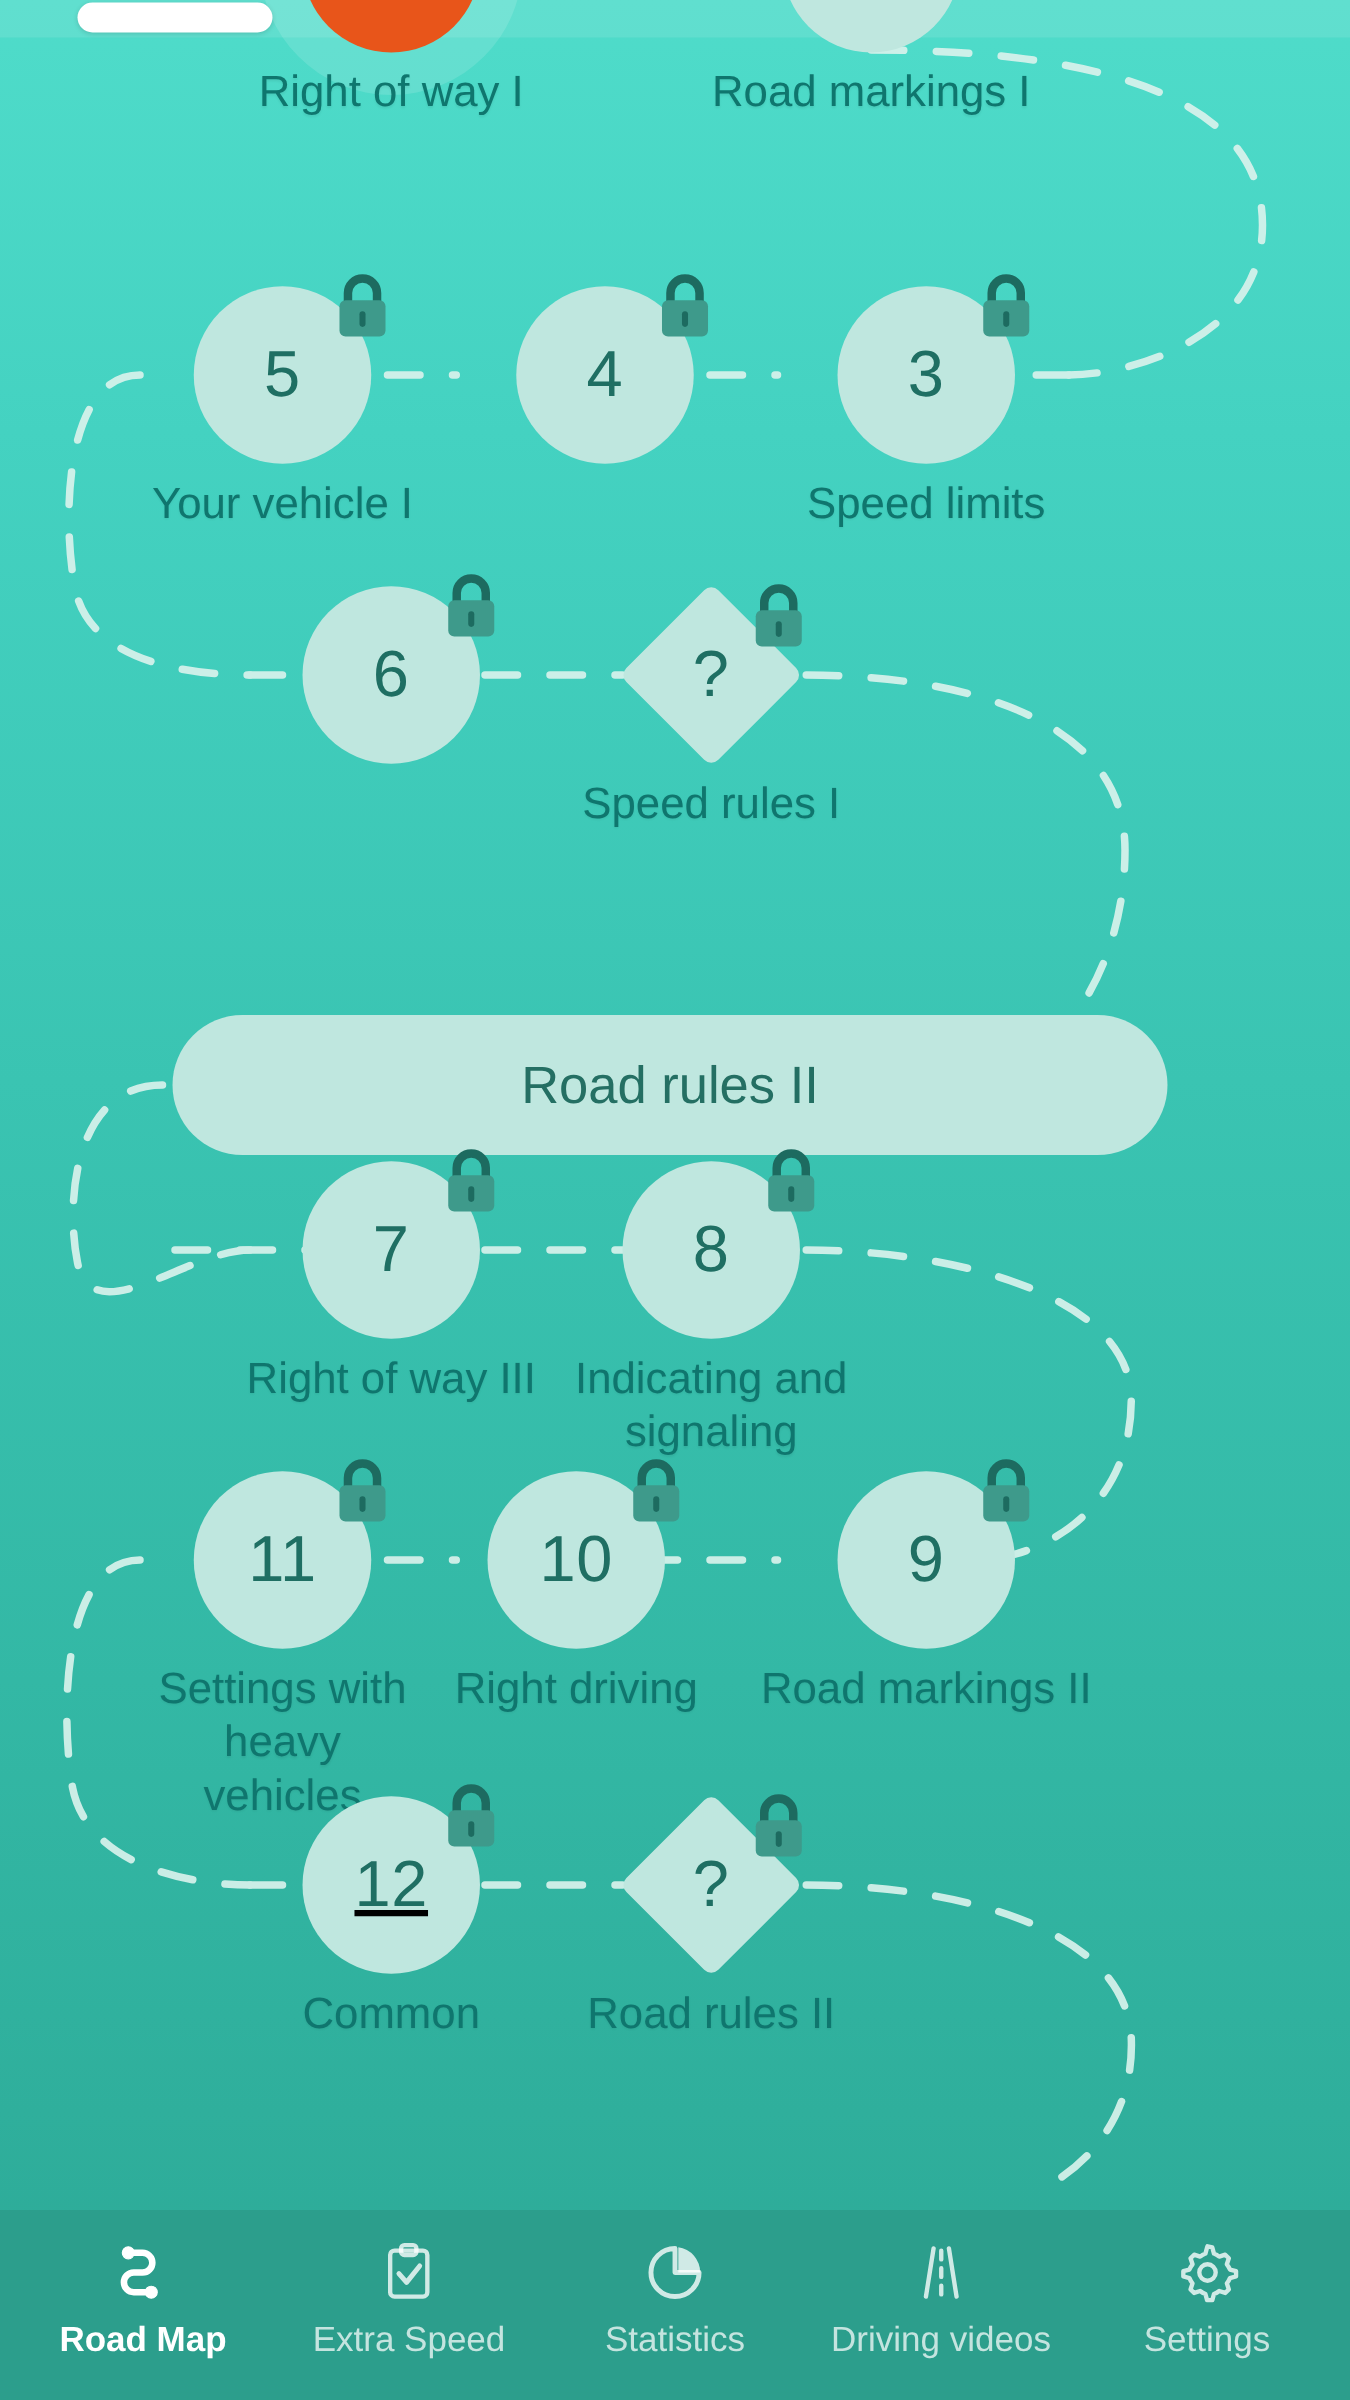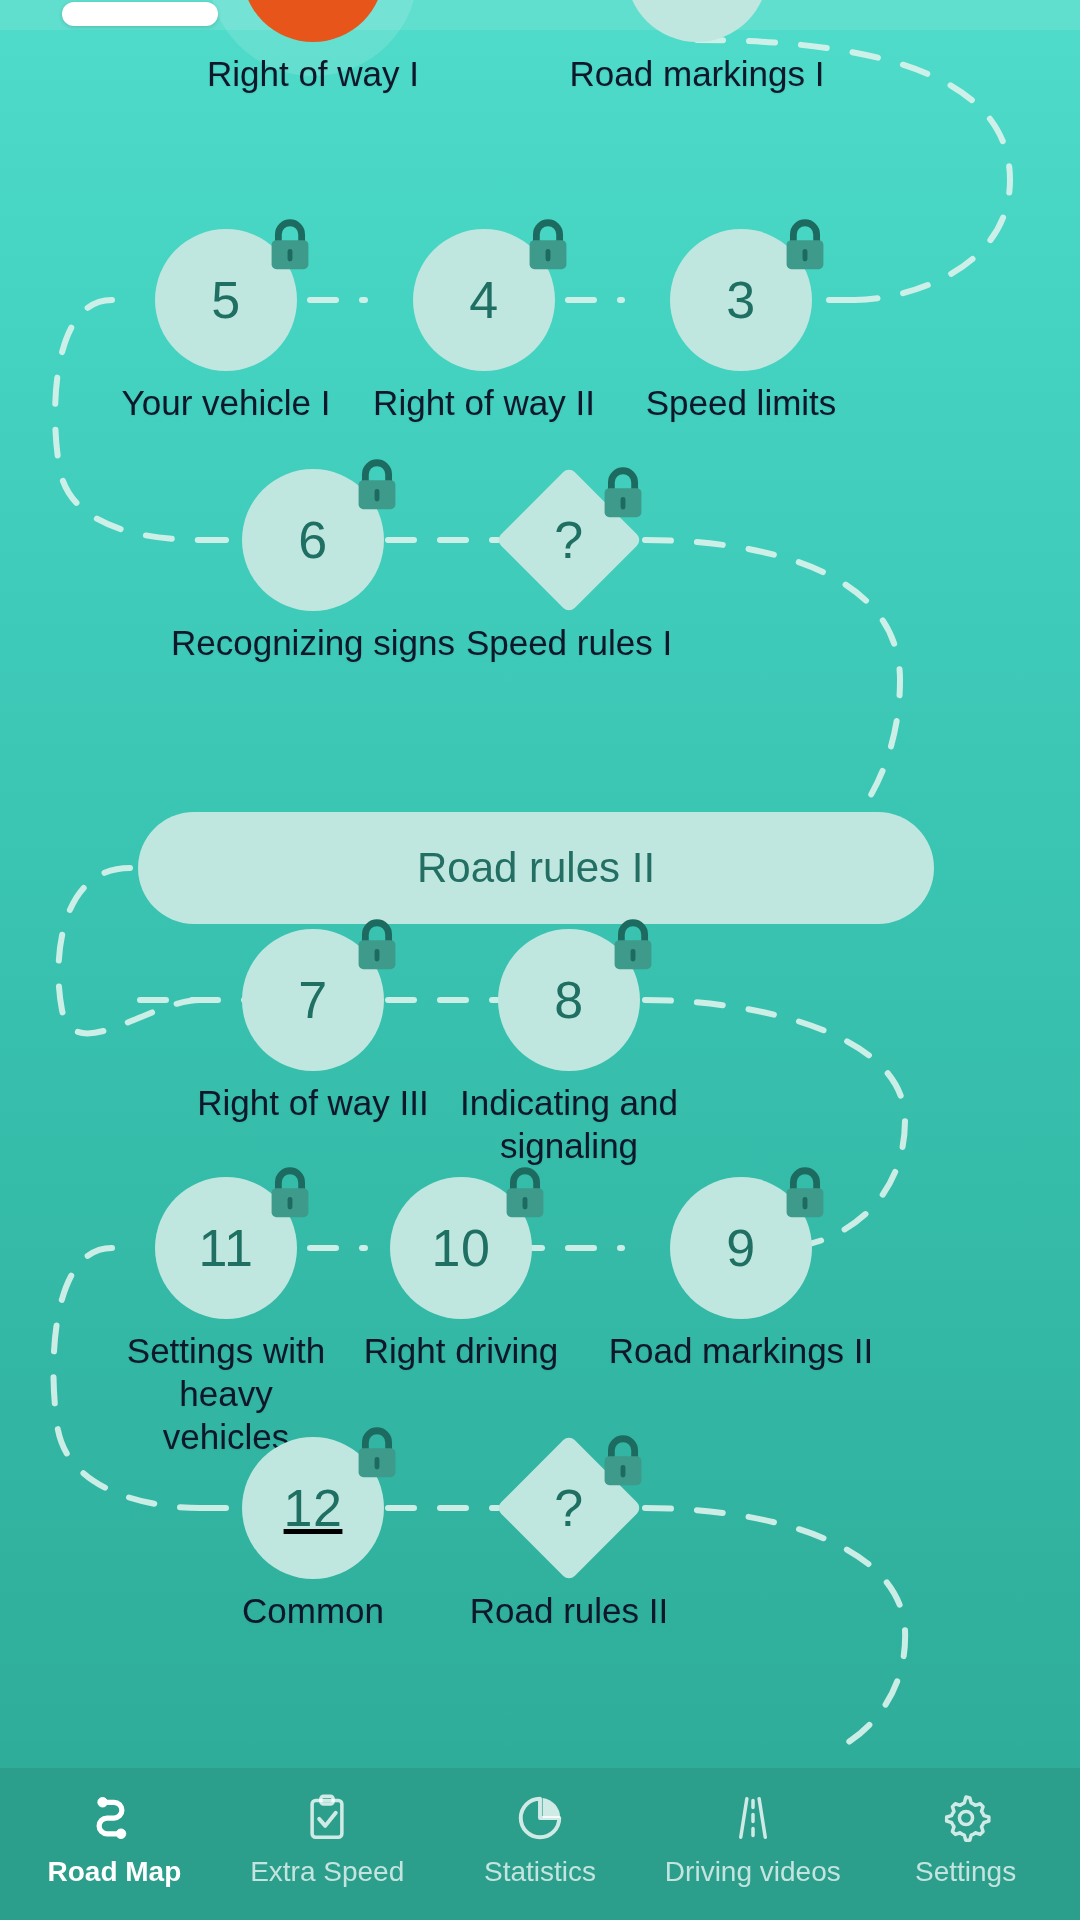--- a/index.html
+++ b/index.html
@@ -64,21 +64,21 @@
 
   
   .lock-badge{
     position:absolute; right:-24px; top:-14px; z-index:5;
     width:62px; height:62px;
   }
 
   .node-label{
     position:absolute; left:50%; transform:translateX(-50%);
     top:152px; width:330px; text-align:center;
-    color:#0f172a; font-size:35px; line-height:43px;
+    color:#0f766e; font-size:35px; line-height:43px;
     text-shadow:0 1px 2px rgba(0,0,0,.07);
     white-space:pre-line;
   }
   .node-label.narrow{ width:290px; }
 
   
   #node-pill-road-rules-ii{
     position:absolute; left:138px; top:812px;
     width:796px; height:112px; border-radius:56px;
     background:#BFE7DF;
@@ -179,21 +179,20 @@
 
   <div class="node" id="node-4" style="left:413px; top:229px;">
     <div class="node-shape circle-shape">
       <span>4</span>
       <svg class="lock-badge" viewBox="0 0 64 64">
         <path d="M20 28 v-8 a12 12 0 0 1 24 0 v8" fill="none" stroke="#1D6B60" stroke-width="7" stroke-linecap="round"></path>
         <rect x="13" y="26" width="38" height="30" rx="5" fill="#3E9A8B"></rect>
         <rect x="29.5" y="35" width="5" height="13" rx="2.5" fill="#1D6B60"></rect>
       </svg>
     </div>
-    <div class="node-label">Right of way II</div>
   </div>
 
   <div class="node" id="node-3" style="left:670px; top:229px;">
     <div class="node-shape circle-shape">
       <span>3</span>
       <svg class="lock-badge" viewBox="0 0 64 64">
         <path d="M20 28 v-8 a12 12 0 0 1 24 0 v8" fill="none" stroke="#1D6B60" stroke-width="7" stroke-linecap="round"></path>
         <rect x="13" y="26" width="38" height="30" rx="5" fill="#3E9A8B"></rect>
         <rect x="29.5" y="35" width="5" height="13" rx="2.5" fill="#1D6B60"></rect>
       </svg>
@@ -203,21 +202,20 @@
 
   <div class="node" id="node-6" style="left:242px; top:469px;">
     <div class="node-shape circle-shape">
       <span>6</span>
       <svg class="lock-badge" viewBox="0 0 64 64">
         <path d="M20 28 v-8 a12 12 0 0 1 24 0 v8" fill="none" stroke="#1D6B60" stroke-width="7" stroke-linecap="round"></path>
         <rect x="13" y="26" width="38" height="30" rx="5" fill="#3E9A8B"></rect>
         <rect x="29.5" y="35" width="5" height="13" rx="2.5" fill="#1D6B60"></rect>
       </svg>
     </div>
-    <div class="node-label">Recognizing signs</div>
   </div>
 
   <div class="node" id="node-q1" style="left:498px; top:469px;">
     <div class="node-shape diamond-wrap">
       <div class="diamond-bg"></div>
       <span class="diamond-glyph">?</span>
       <svg class="lock-badge" style="right:-14px; top:-6px;" viewBox="0 0 64 64">
         <path d="M20 28 v-8 a12 12 0 0 1 24 0 v8" fill="none" stroke="#1D6B60" stroke-width="7" stroke-linecap="round"></path>
         <rect x="13" y="26" width="38" height="30" rx="5" fill="#3E9A8B"></rect>
         <rect x="29.5" y="35" width="5" height="13" rx="2.5" fill="#1D6B60"></rect>

